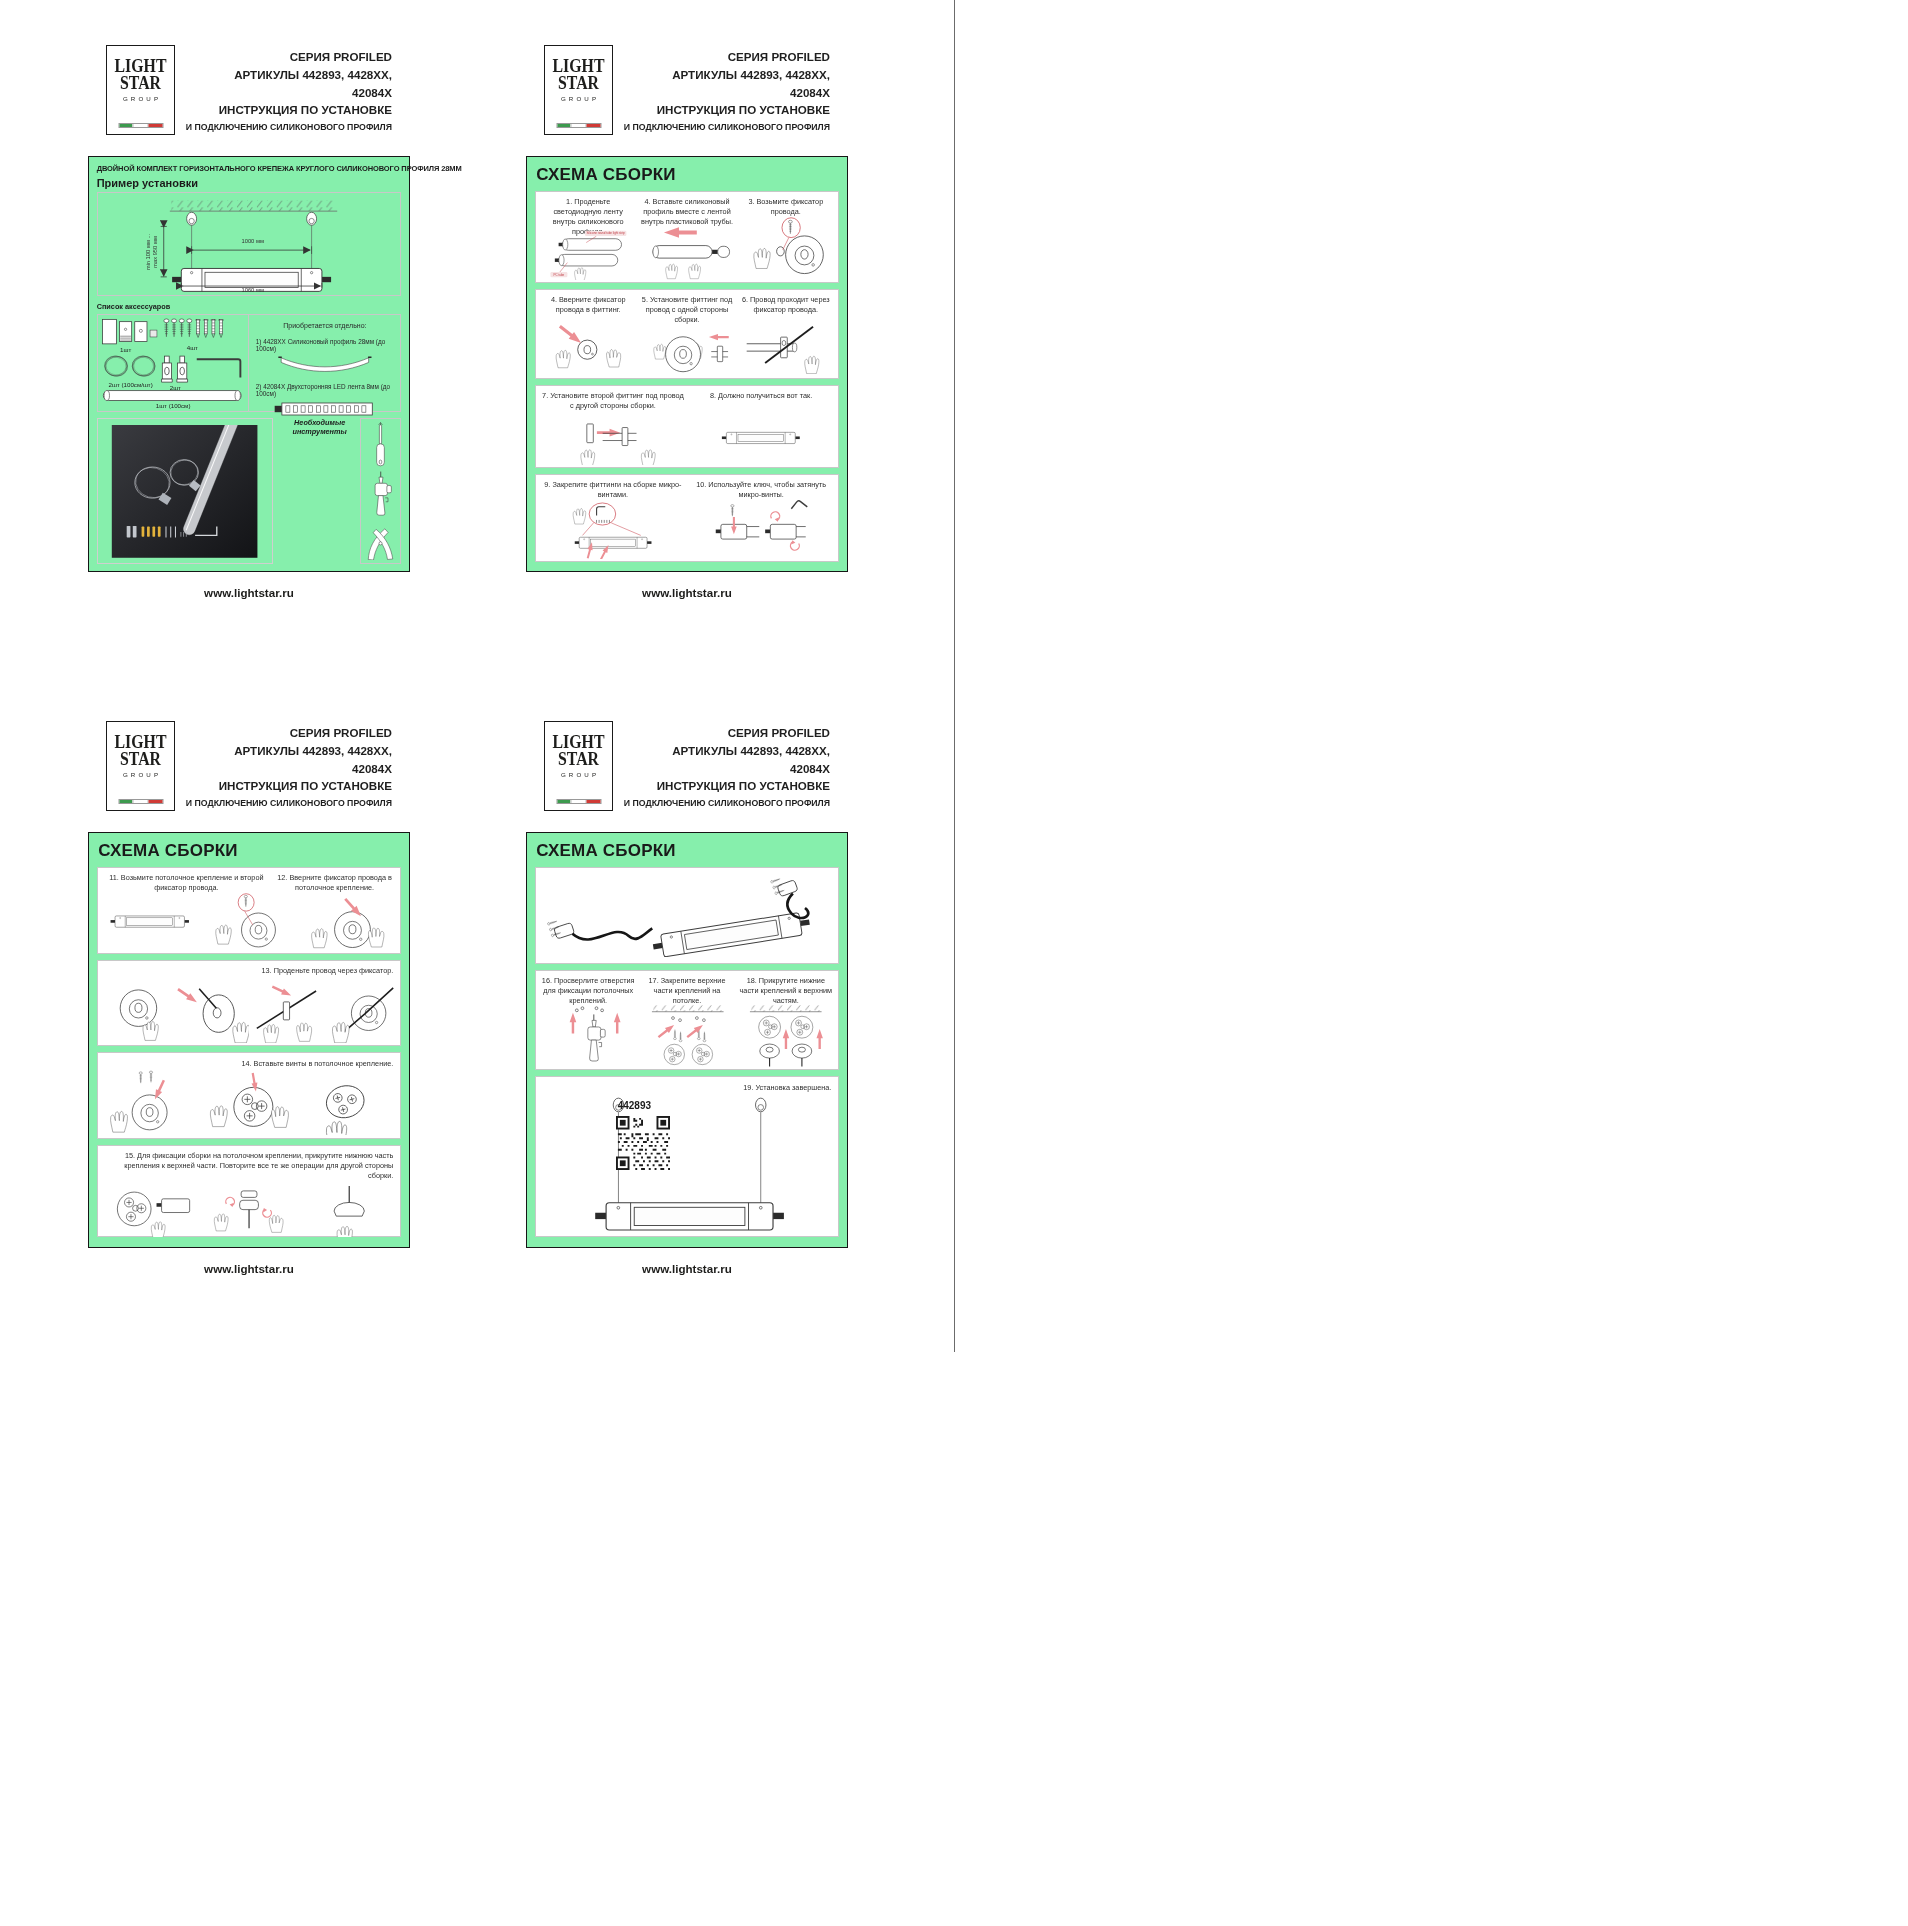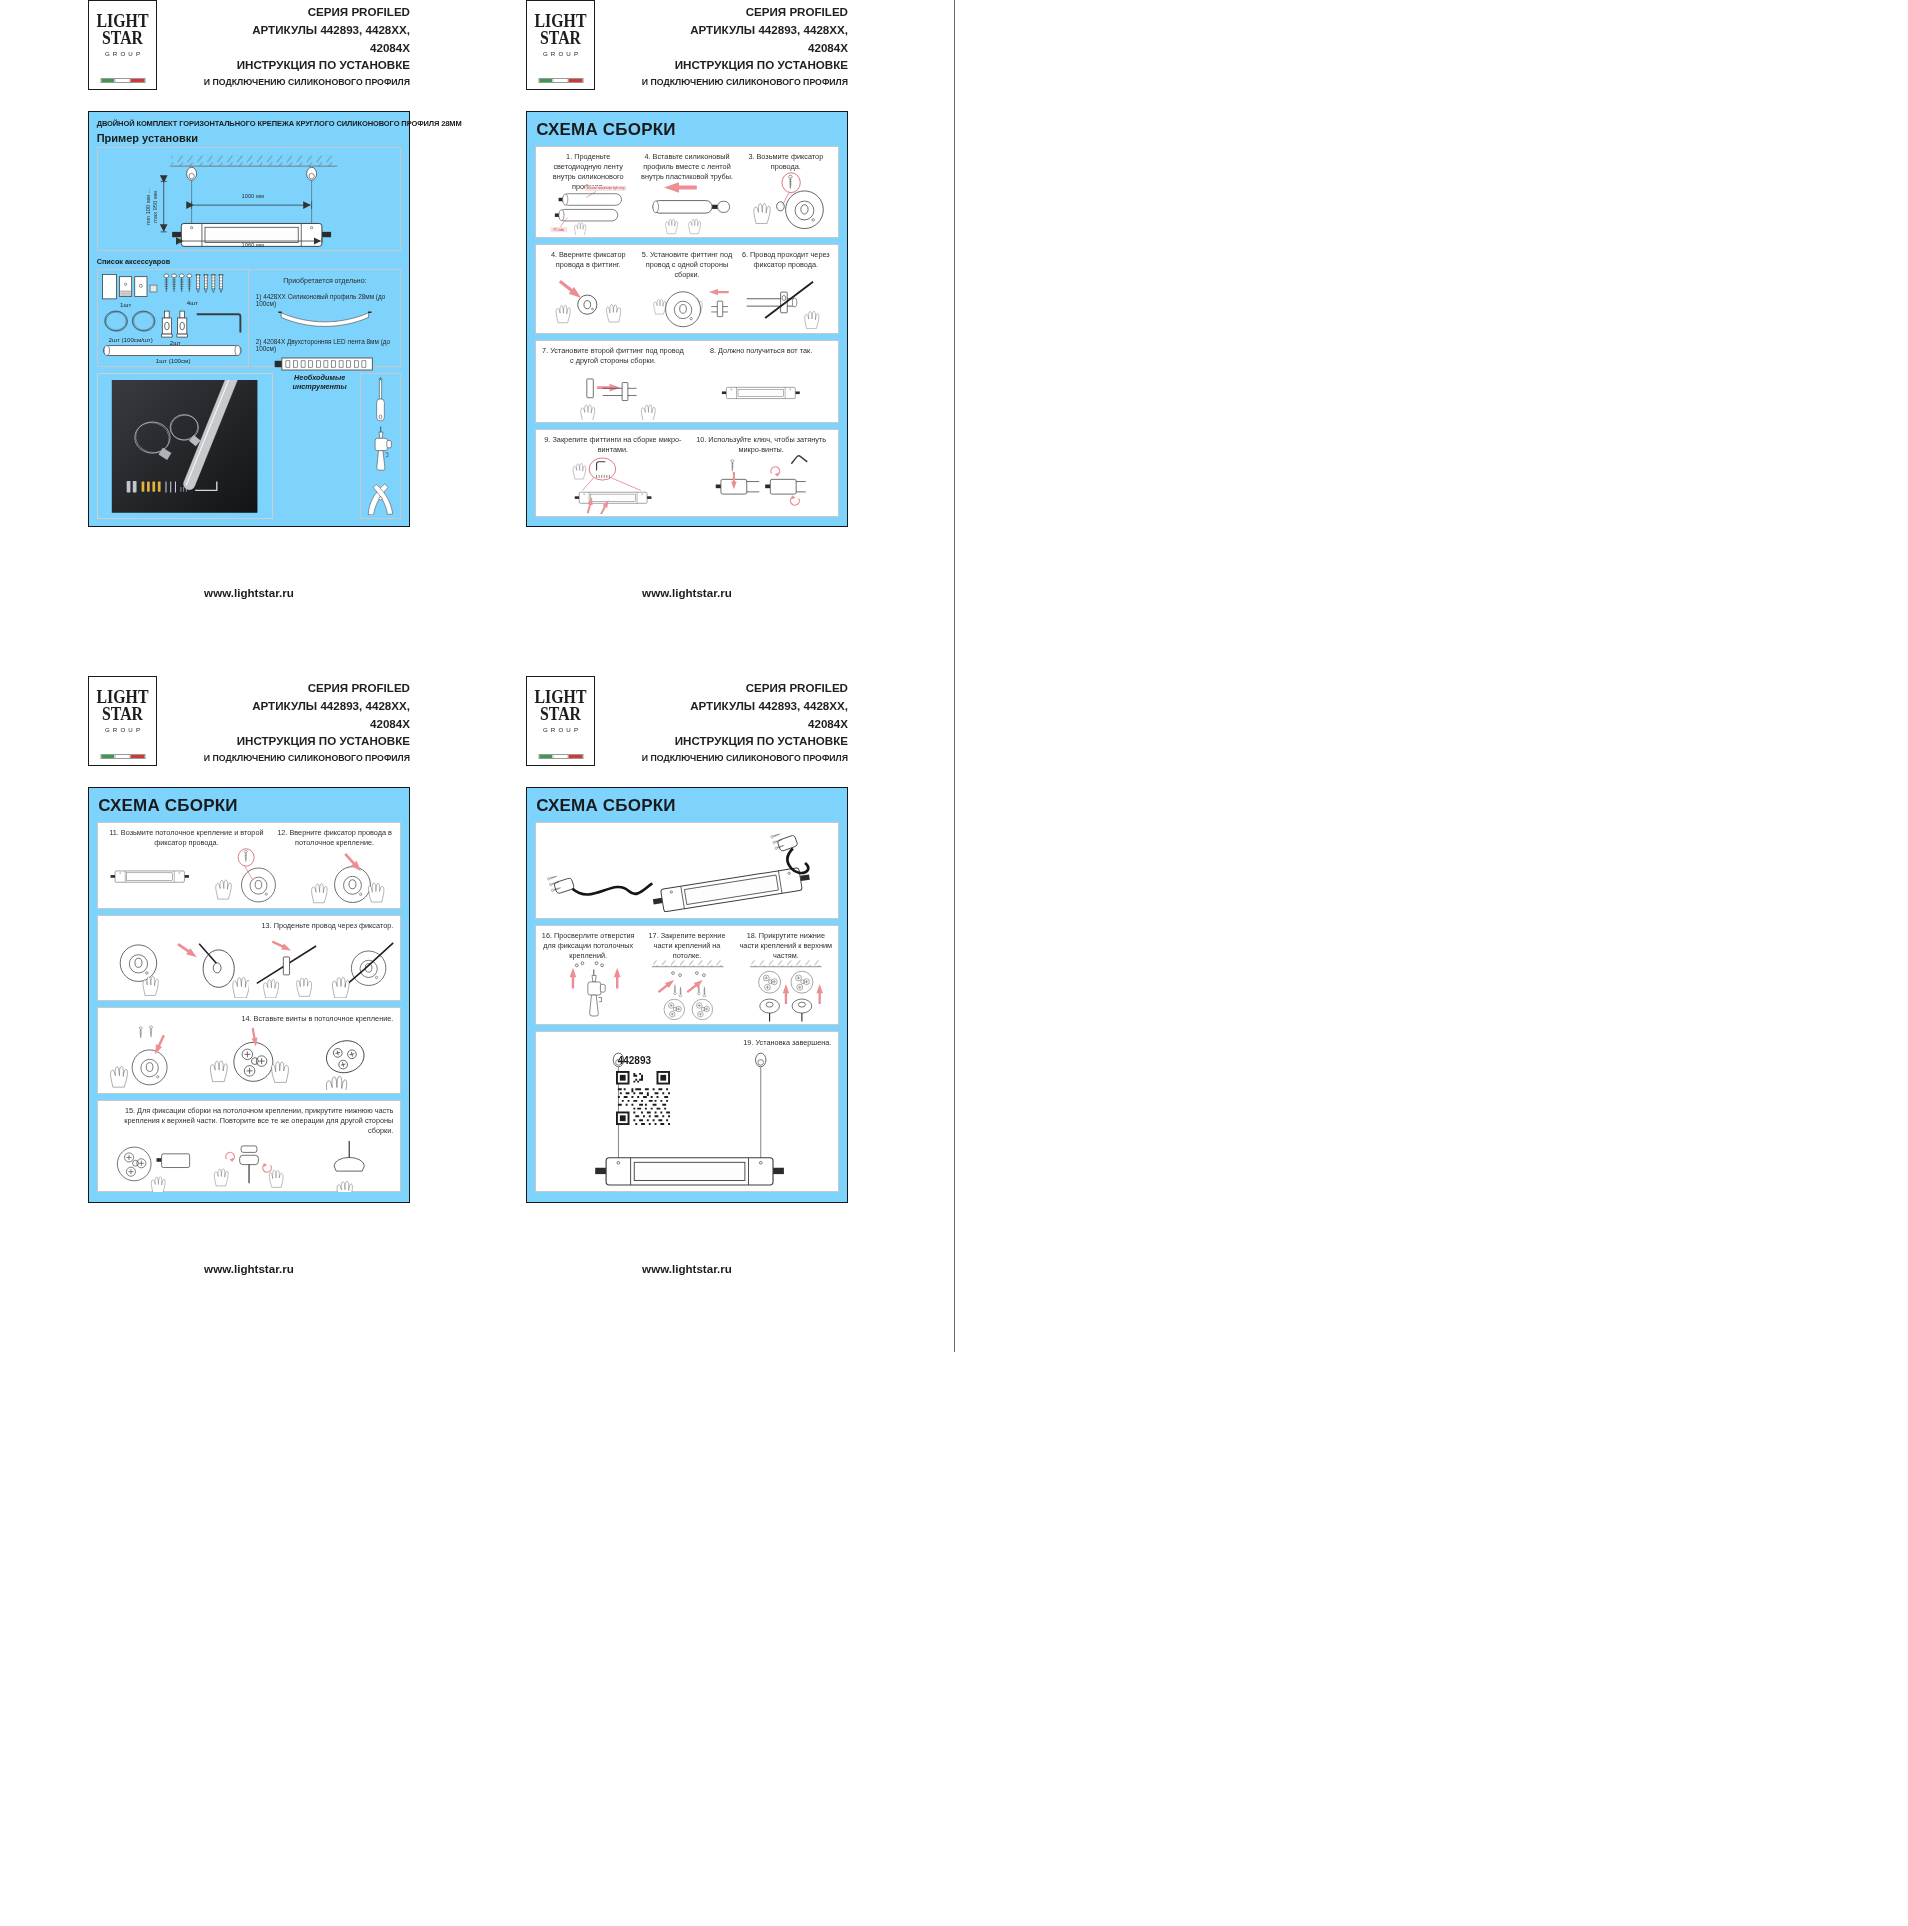--- a/index.html
+++ b/index.html
@@ -4,39 +4,39 @@
 <style>
   html,body{margin:0;padding:0;background:#fff;}
   .board{position:relative;width:954px;height:1352px;background:#fff;outline:0.4px solid #6b6b6b;
          font-family:"Liberation Sans", sans-serif;color:#222;overflow:hidden;}
   .page{position:absolute;width:477px;height:676px;}
   .page.left{--cl:88px;}
   .page.right{--cl:49px;}
   .content{position:absolute;left:var(--cl);top:0;width:322px;height:100%;}
 
   
-  .ph{height:90px;display:flex;justify-content:space-between;}
+  .ph{margin-top:45px;height:90px;display:flex;justify-content:center;}
   .logo{width:69px;height:90px;border:0.8px solid #1a1a1a;box-sizing:border-box;text-align:center;
         position:relative;padding-top:11.6px;background:#fff;}
   .logo .lw{font-family:"Liberation Serif", serif;font-weight:700;font-size:18px;line-height:17.3px;
         color:#1d1d1b;transform:scaleX(.88);}
   .logo .lg{margin-top:2.7px;font-size:6.2px;letter-spacing:3.1px;text-indent:3.1px;color:#1d1d1b;}
   .flag{position:absolute;bottom:6.2px;left:50%;transform:translateX(-50%);width:45px;height:5px;
         display:flex;border:0.4px solid #999;box-sizing:border-box;}
   .flag span{flex:1;}
   .fg{background:#3d9a4e;}.fw{background:#fff;border-left:0.4px solid #bbb;border-right:0.4px solid #bbb;}
   .fr{background:#d03a36;}
   .tb{text-align:right;padding-top:3.1px;}
   .tb .t1{font-weight:700;font-size:11.6px;line-height:17.7px;color:#1f1f1f;white-space:nowrap;}
   .tb .t2{font-weight:700;font-size:9.2px;line-height:17px;color:#1f1f1f;transform:scaleX(.95);
         transform-origin:right;white-space:nowrap;}
 
   
   .mainbox{margin-top:21px;height:416px;border:1.2px solid #161616;box-sizing:border-box;
-        padding:7px 7.7px;display:flex;flex-direction:column;position:relative;background:#7dd3fc;}
+        padding:7px 7.7px;display:flex;flex-direction:column;position:relative;background:#86efac;}
   .pfooter{position:absolute;top:586px;left:0;width:100%;text-align:center;font-weight:700;
         font-size:11.6px;color:#1d1d1b;}
 
   
   .kt{font-weight:700;font-size:7.5px;letter-spacing:-0.1px;white-space:nowrap;color:#1b1b1b;}
   .ex{font-weight:700;font-size:11px;margin-top:3.9px;color:#1b1b1b;}
   .diag{margin-top:3.1px;height:102px;border:0.4px solid #c8c8c8;position:relative;}
   .diag svg{width:100%;height:100%;display:block;}
   .dimlbl{position:absolute;font-size:5.8px;color:#333;white-space:nowrap;}
   .dimv{left:54px;top:59px;transform:translate(-50%,-50%) rotate(-90deg);text-align:center;line-height:7px;}

